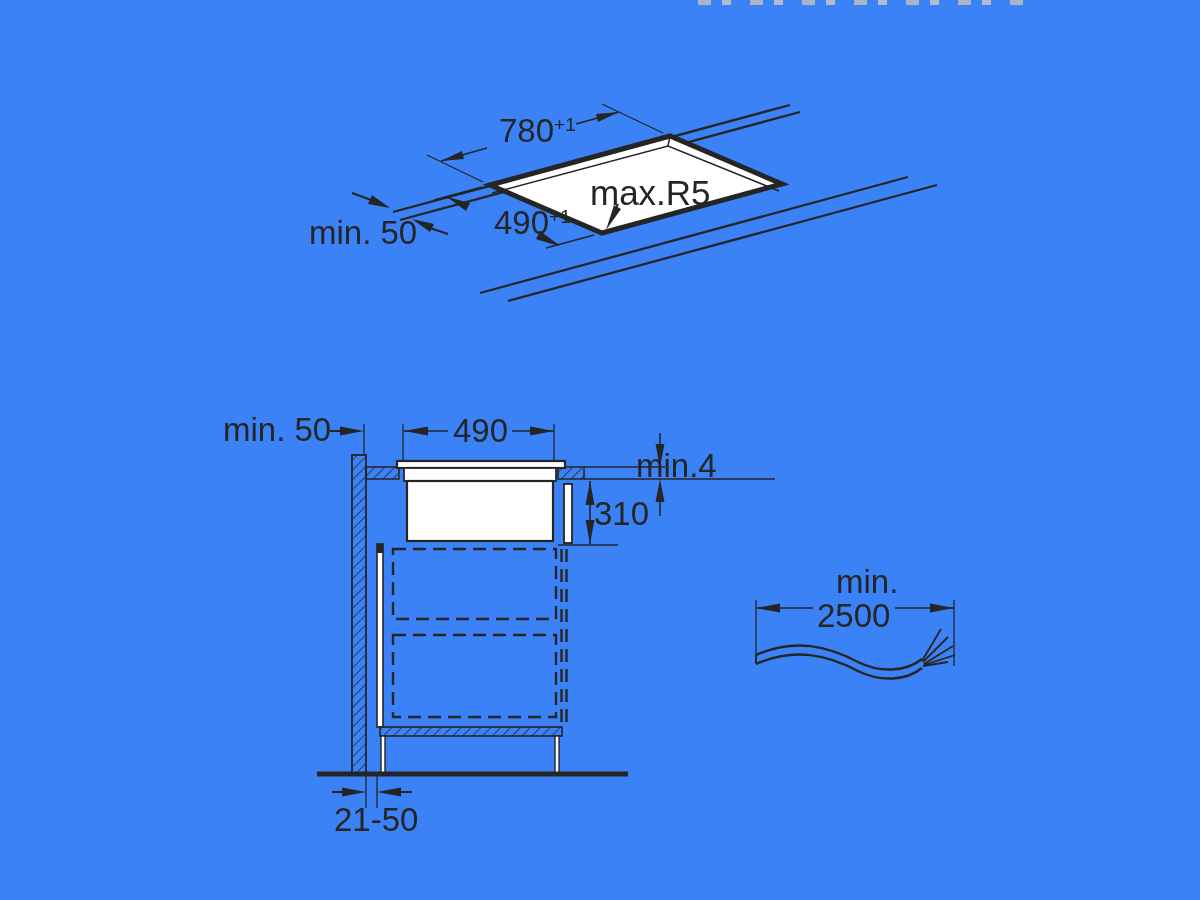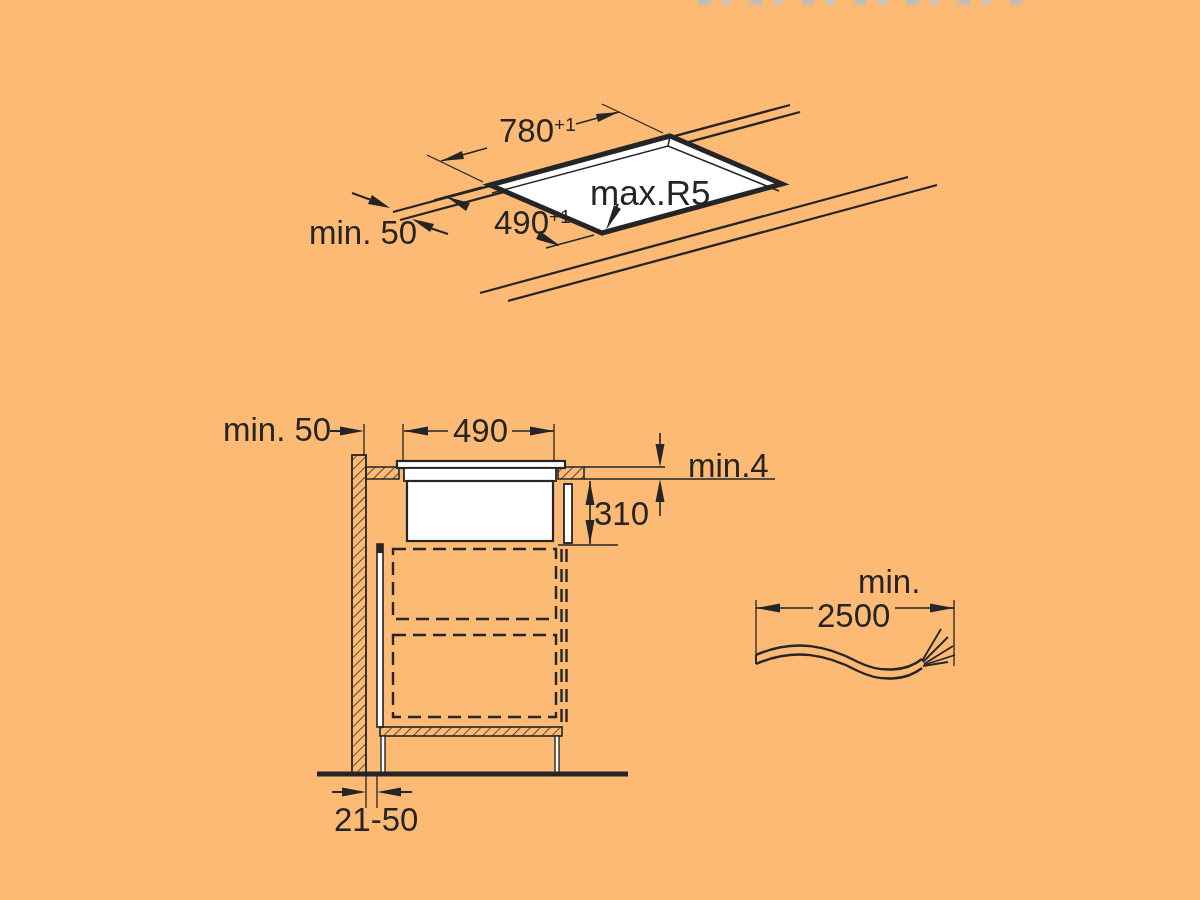--- a/index.html
+++ b/index.html
@@ -1,17 +1,17 @@
 <!DOCTYPE html>
 <html><head>
 <meta charset="utf-8">
 <style>
   html,body{margin:0;padding:0;background:#ffffff;}
   .canvas{
-    position:relative;width:1200px;height:900px;background:#fdba74;
+    position:relative;width:1200px;height:900px;background:#3b82f6;
     font-family:"Liberation Sans",sans-serif;overflow:hidden;
   }
   svg{position:absolute;left:0;top:0;}
   .lbl{
     position:absolute;font-size:33px;line-height:1;color:#252525;
     white-space:nowrap;letter-spacing:0;
   }
   .lbl.small{font-size:35px;}
   .lbl sup{font-size:19px;vertical-align:11px;}
   .top-fragment{
@@ -176,23 +176,23 @@
   <div class="lbl" style="left:494px;top:206px"><span>490</span><sup>+1</sup></div>
 
   <div class="lbl small" style="left:590px;top:175px"><span>max.R5</span></div>
 
   <div class="lbl" style="left:309px;top:216px"><span>min. 50</span></div>
 
   <div class="lbl" style="left:223px;top:413px"><span>min. 50</span></div>
 
   <div class="lbl" style="left:453px;top:414px"><span>490</span></div>
 
-  <div class="lbl" style="left:688px;top:449px"><span>min.4</span></div>
+  <div class="lbl" style="left:636px;top:449px"><span>min.4</span></div>
 
   <div class="lbl" style="left:594px;top:497px"><span>310</span></div>
 
   <div class="lbl" style="left:334px;top:803px"><span>21-50</span></div>
 
-  <div class="lbl" style="left:858px;top:565px"><span>min.</span></div>
+  <div class="lbl" style="left:836px;top:565px"><span>min.</span></div>
 
   <div class="lbl" style="left:817px;top:599px"><span>2500</span></div>
 
 </div>
 
 </body></html>

